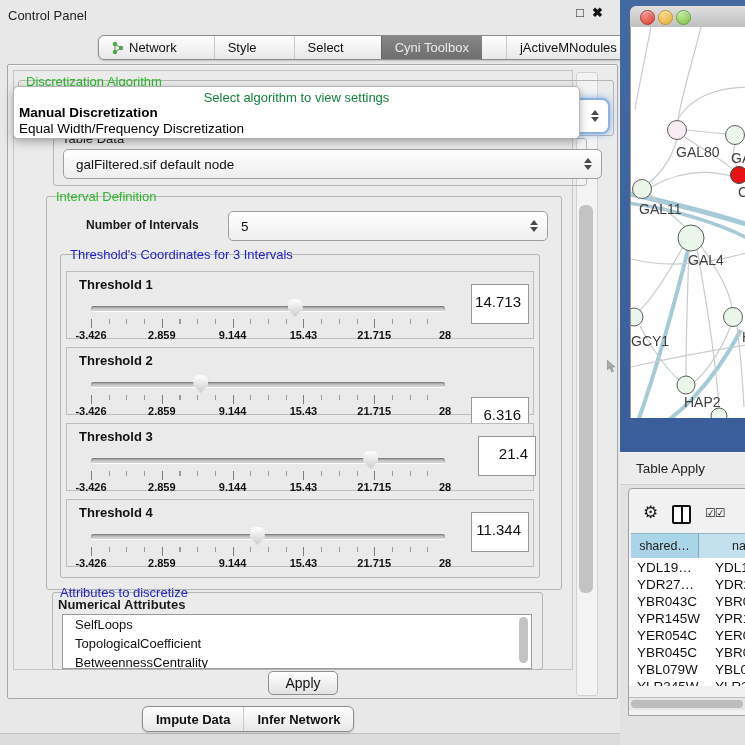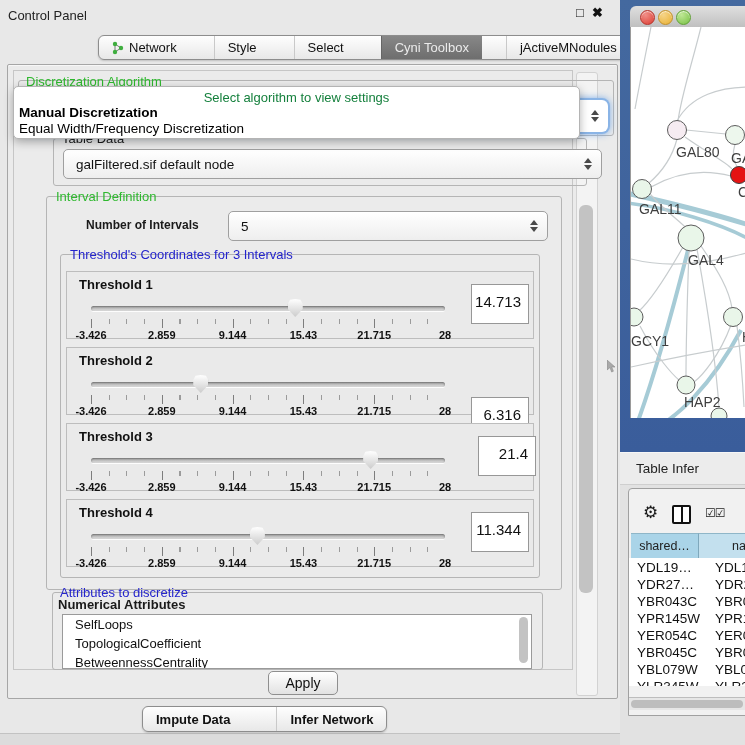--- a/index.html
+++ b/index.html
@@ -249,21 +249,21 @@
     <div class="li txt">SelfLoops</div>
     <div class="li txt">TopologicalCoefficient</div>
     <div class="li txt">BetweennessCentrality</div>
     <div class="vscroll-thumb a" style="right:3px;top:2px;width:9px;height:46px;"></div>
   </div>
 
   <div class="a btn" style="left:268px;top:671px;width:68px;height:22px;">Apply</div>
 
   <div class="a" style="left:0;top:733px;width:620px;height:1px;background:#c2c2c2;"></div>
   <div class="a" style="left:0;top:734px;width:620px;height:11px;background:#dcdcdc;"></div>
-  <div class="a seg" style="left:142px;top:706px;height:24px;gap:33px;">
+  <div class="a seg" style="left:142px;top:706px;height:24px;">
     <div class="s">
         <span class="txt" style="font-weight:700;">Impute Data</span>
       </div>
     <div class="s">
         <span class="txt" style="font-weight:700;">Infer Network</span>
       </div>
   </div>
 
   <svg class="a" style="left:607px;top:360px;" width="10" height="13">
     <polygon points="0,0 0,10 3,7.5 4.6,12 6.4,11.2 4.7,7 8,7" fill="#a9a9a9" stroke="#8a8a8a" stroke-width="0.6"></polygon>
@@ -327,21 +327,21 @@
         <text x="57" y="238">GAL4</text>
         <text x="0" y="319">GCY1</text>
         <text x="111" y="315">H</text>
         <text x="53" y="380">HAP2</text>
       </g>
     </svg>
   </div>
 
   <div class="a tp-area" style="left:620px;top:452px;width:125px;height:293px;"></div>
   <div class="a tp-titlebar" style="left:620px;top:452px;width:125px;height:31px;">
-    <div class="tp-title a txt" style="left:16px;top:8px;">Table Infer</div>
+    <div class="tp-title a txt" style="left:16px;top:8px;">Table Apply</div>
   </div>
 
   <div class="a tbl" style="left:628px;top:488px;width:117px;height:226px;">
 
     <div class="a icon-font" style="left:14px;top:13px;font-size:17px;color:#1a1a1a;">⚙</div>
     <div class="split-ico a" style="left:43px;top:16px;"></div>
     <div class="a icon-font" style="left:76px;top:17px;font-size:12px;letter-spacing:-1px;color:#222;">☑☑</div>
 
     <div class="tbl-hdr a" style="left:2px;top:44px;width:67px;height:24px;background:#aad4e8;border-right:1px solid #7fa8bc;">shared…</div>
     <div class="tbl-hdr a" style="left:70px;top:44px;width:47px;height:24px;background:#c3e0ee;justify-content:flex-end;padding-right:2px;overflow:hidden;">na</div>

